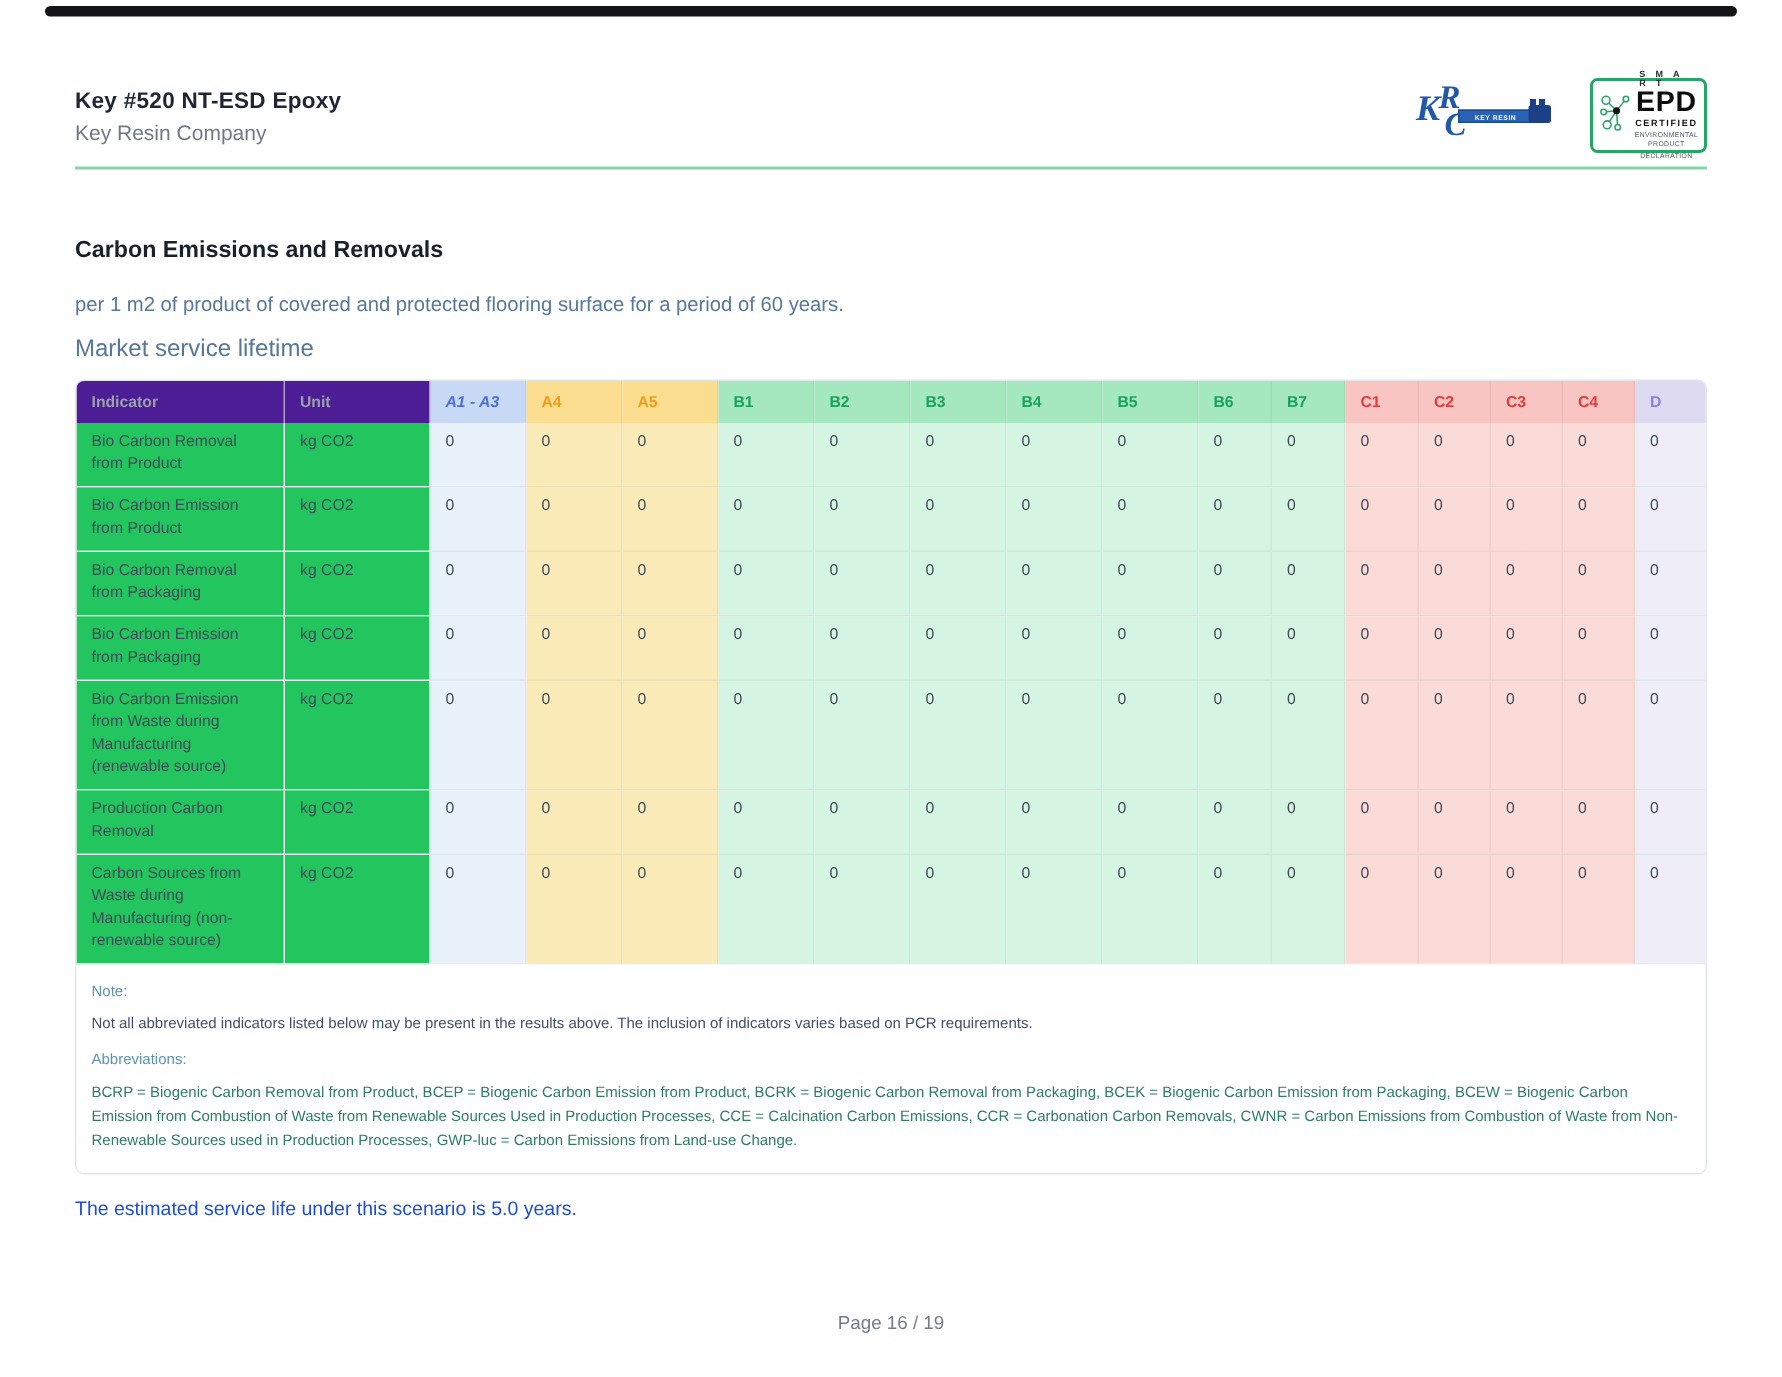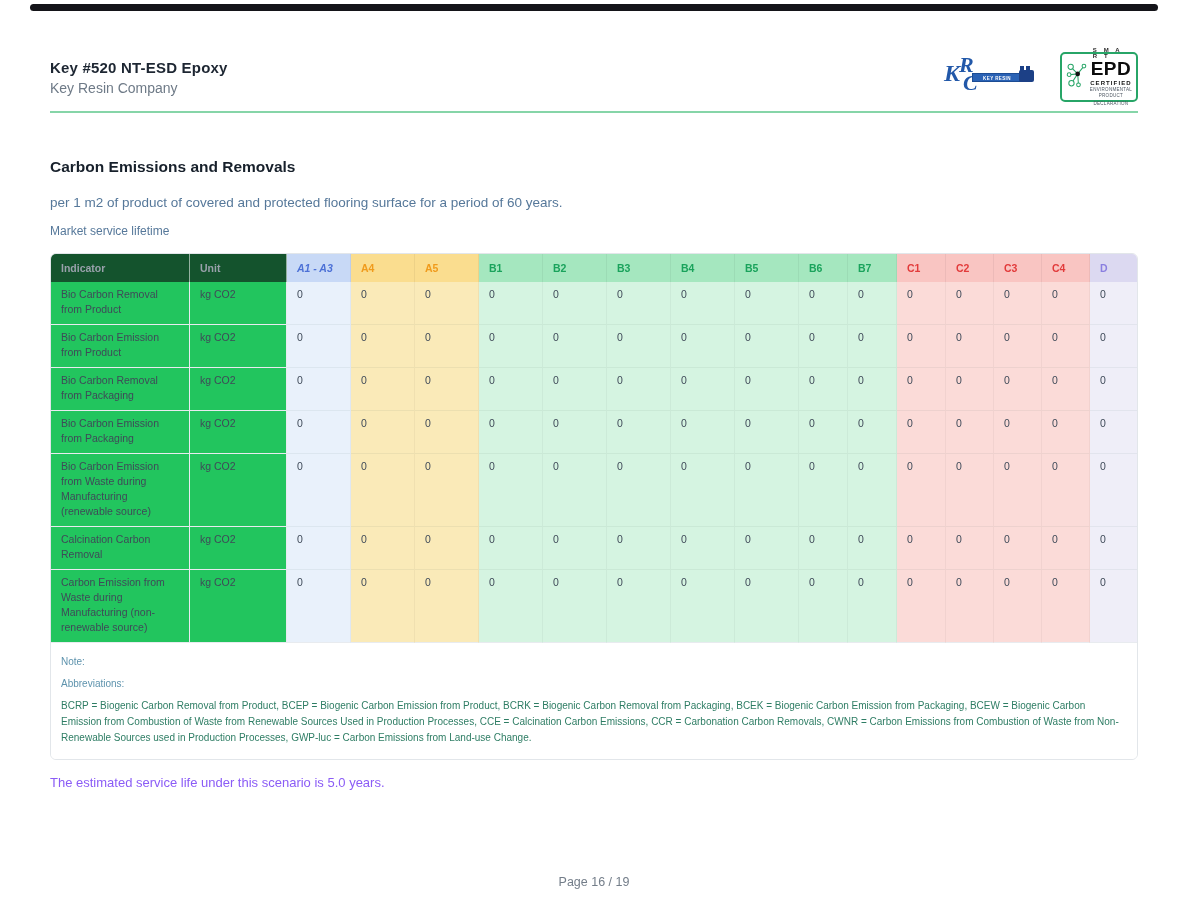--- a/index.html
+++ b/index.html
@@ -46,28 +46,28 @@
   .epd-sub { font-size:4.5px; color:#4c5560; letter-spacing:.3px; line-height:1.35;
              text-align:center; margin-top:1px; }
 
   .header-rule { position:absolute; left:50px; right:50px; top:111px; height:2px;
                  background:var(--accent-rule,#86d5a8); }
 
   .section-title { position:absolute; left:50px; top:158px; font-size:15.5px;
                    font-weight:bold; color:#17202b; }
   .section-subtitle { position:absolute; left:50px; top:195px; font-size:13.5px;
                       color:#56789a; }
-  .table-caption { position:absolute; left:50px; top:224px; font-size:12px; color:#56789a; }
+  .table-caption { position:absolute; left:50px; top:224px; font-size:16px; color:#56789a; }
 
   .content { position:absolute; left:50px; right:50px; top:253px; }
   .table-box { border:1px solid #e2e6ea; border-radius:6px; overflow:hidden; background:#fff; }
 
   table { width:100%; border-collapse:separate; border-spacing:0; table-layout:fixed; }
   th { font-size:10.5px; font-weight:600; text-align:left; padding:8px 10px;
-       background:#14532d; color:#99a1ab; border-right:1px solid rgba(255,255,255,.55);
+       background:#4c1d95; color:#99a1ab; border-right:1px solid rgba(255,255,255,.55);
        white-space:nowrap; }
   th.g-a13 { background:var(--stage-a13-header-bg,#c8d9f6); color:var(--stage-a13-text,#4c70d6); border-right-color:rgba(0,0,0,.05);font-style:italic; }
   th.g-a45 { background:var(--stage-a45-header-bg,#fadd8f); color:var(--stage-a45-text,#f09b1c); border-right-color:rgba(0,0,0,.05); }
   th.g-b   { background:var(--stage-b-header-bg,#a5e7bf);  color:var(--stage-b-text,#1aa35c);  border-right-color:rgba(0,0,0,.05); }
   th.g-c   { background:var(--stage-c-header-bg,#f9c5c2);  color:var(--stage-c-text,#e23b3b);  border-right-color:rgba(0,0,0,.05); }
   th.g-d   { background:var(--stage-d-header-bg,#dcd9f1);  color:var(--stage-d-text,#8a7fe0);  border-right-color:rgba(0,0,0,.05); }
 
   td { font-size:10.5px; color:#3f4a58; vertical-align:top; padding:5px 10px 7px;
        line-height:15px; }
   td.g-plain { background:#22c55e; border-right:1px solid #e8ebef; border-bottom:1px solid #e8ebef; }
@@ -80,21 +80,21 @@
        border-right:1px solid rgba(0,0,0,.04); border-bottom:1px solid rgba(40,70,60,.06); }
   td:last-child, th:last-child { border-right:none; }
   tbody tr:last-child td { border-bottom:1px solid #e8ebef; }
 
   .notes { background:#fff; padding:10px 10px 13px; }
   .note-label { color:#5e93ad; font-size:10px; margin:3px 0 0; }
   .note-text { color:#3e5168; font-size:10px; margin:9px 0 0; line-height:14px; }
   .abbr-label { color:#5e93ad; font-size:10px; margin:11px 0 0; }
   .abbr-text { color:#2e7d64; font-size:10px; margin:9px 0 0; line-height:16px; }
 
-  .service-life { font-size:13px; color:#8b5cf6; margin-top:15px; }
+  .service-life { font-size:13px; color:#1d4ed8; margin-top:15px; }
 
   .page-footer { position:absolute; left:0; right:0; top:875px; text-align:center;
                  font-size:12.5px; color:#737d89; }
 </style>
 </head>
 <body>
 
 <div class="page">
 
   <div class="topbar"></div>
@@ -281,40 +281,40 @@
               <td class="g-b">0</td>
               <td class="g-b">0</td>
               <td class="g-b">0</td>
               <td class="g-c">0</td>
               <td class="g-c">0</td>
               <td class="g-c">0</td>
               <td class="g-c">0</td>
               <td class="g-d">0</td>
             </tr>
             <tr>
-              <td class="g-plain">Calcination Carbon Removal</td>
-              <td class="g-plain">kg CO2</td>
-              <td class="g-a13">0</td>
-              <td class="g-a45">0</td>
-              <td class="g-a45">0</td>
-              <td class="g-b">0</td>
-              <td class="g-b">0</td>
-              <td class="g-b">0</td>
-              <td class="g-b">0</td>
-              <td class="g-b">0</td>
-              <td class="g-b">0</td>
-              <td class="g-b">0</td>
-              <td class="g-c">0</td>
-              <td class="g-c">0</td>
-              <td class="g-c">0</td>
-              <td class="g-c">0</td>
-              <td class="g-d">0</td>
-            </tr>
-            <tr>
-              <td class="g-plain">Carbon Emission from Waste during Manufacturing (non-renewable source)</td>
+              <td class="g-plain">Production Carbon Removal</td>
+              <td class="g-plain">kg CO2</td>
+              <td class="g-a13">0</td>
+              <td class="g-a45">0</td>
+              <td class="g-a45">0</td>
+              <td class="g-b">0</td>
+              <td class="g-b">0</td>
+              <td class="g-b">0</td>
+              <td class="g-b">0</td>
+              <td class="g-b">0</td>
+              <td class="g-b">0</td>
+              <td class="g-b">0</td>
+              <td class="g-c">0</td>
+              <td class="g-c">0</td>
+              <td class="g-c">0</td>
+              <td class="g-c">0</td>
+              <td class="g-d">0</td>
+            </tr>
+            <tr>
+              <td class="g-plain">Carbon Sources from Waste during Manufacturing (non-renewable source)</td>
               <td class="g-plain">kg CO2</td>
               <td class="g-a13">0</td>
               <td class="g-a45">0</td>
               <td class="g-a45">0</td>
               <td class="g-b">0</td>
               <td class="g-b">0</td>
               <td class="g-b">0</td>
               <td class="g-b">0</td>
               <td class="g-b">0</td>
               <td class="g-b">0</td>
@@ -322,20 +322,21 @@
               <td class="g-c">0</td>
               <td class="g-c">0</td>
               <td class="g-c">0</td>
               <td class="g-c">0</td>
               <td class="g-d">0</td>
             </tr>
           </tbody>
         </table>
       <div class="notes">
         <div class="note-label">Note:</div>
+        <div class="note-text">Not all abbreviated indicators listed below may be present in the results above. The inclusion of indicators varies based on PCR requirements.</div>
         <div class="abbr-label">Abbreviations:</div>
         <div class="abbr-text">BCRP = Biogenic Carbon Removal from Product, BCEP = Biogenic Carbon Emission from Product, BCRK = Biogenic Carbon Removal from Packaging, BCEK = Biogenic Carbon Emission from Packaging, BCEW = Biogenic Carbon Emission from Combustion of Waste from Renewable Sources Used in Production Processes, CCE = Calcination Carbon Emissions, CCR = Carbonation Carbon Removals, CWNR = Carbon Emissions from Combustion of Waste from Non-Renewable Sources used in Production Processes, GWP-luc = Carbon Emissions from Land-use Change.</div>
       </div>
     </div>
     <p class="service-life">The estimated service life under this scenario is 5.0 years.</p>
   </div>
 
   <div class="page-footer">Page 16 / 19</div>
 </div>
 

